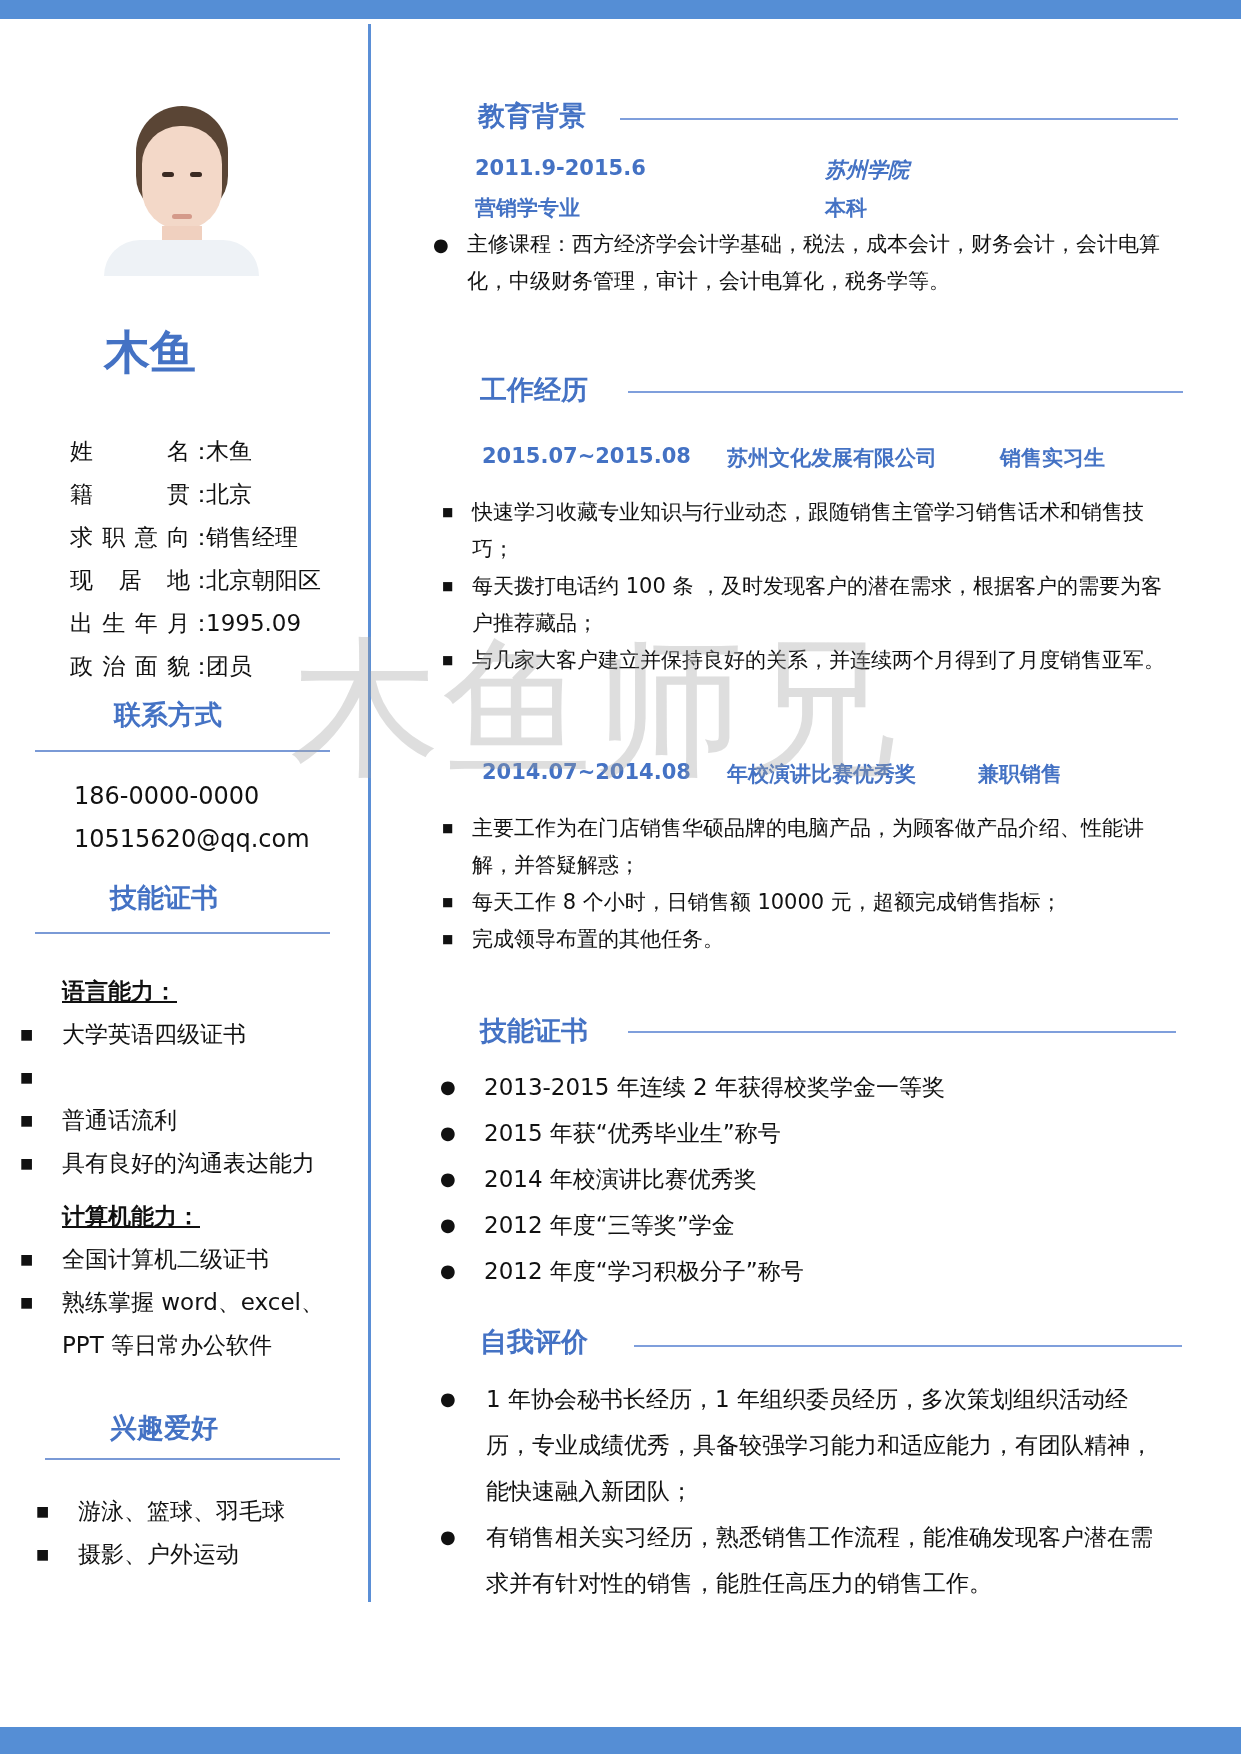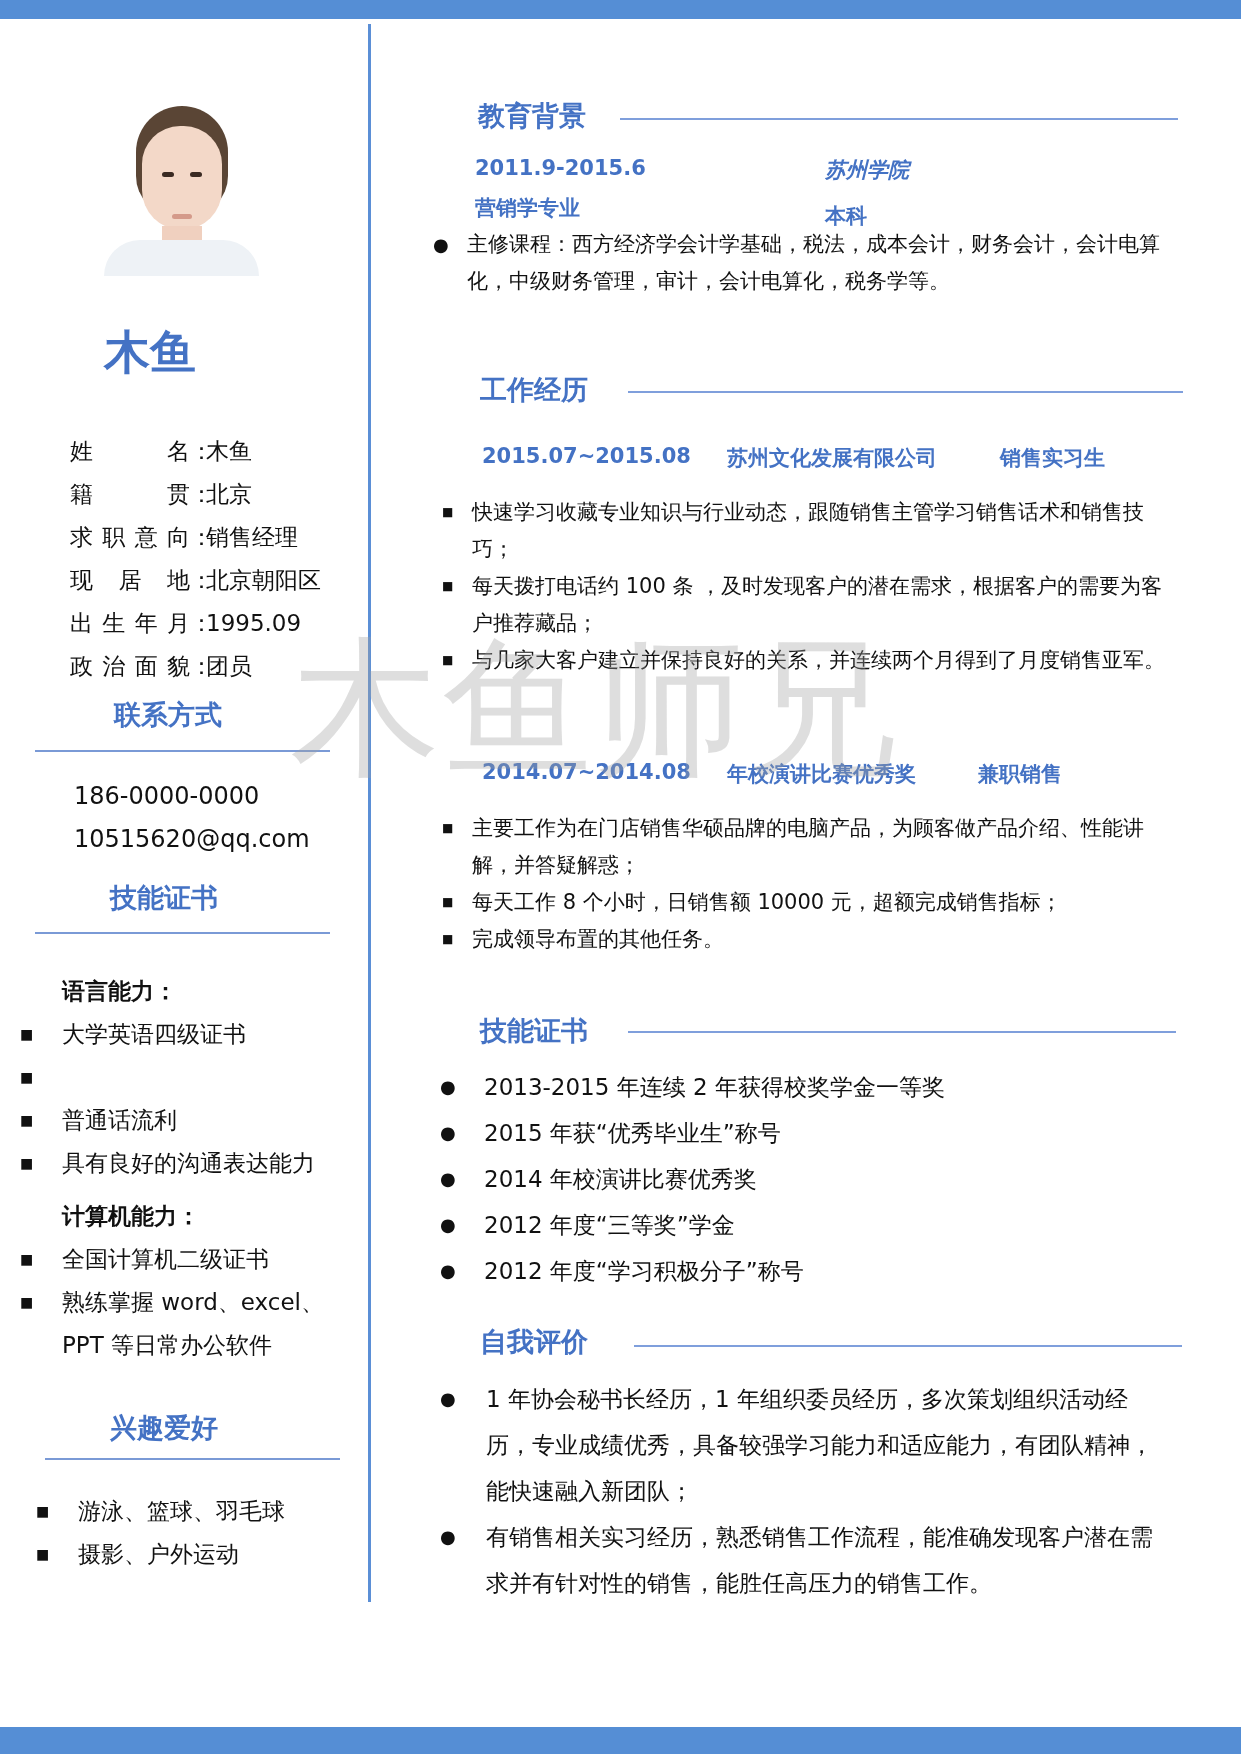--- a/index.html
+++ b/index.html
@@ -35,21 +35,21 @@
     .info .row { display: flex; }
     .info .k { width: 120px; display: flex; justify-content: space-between; }
     .info .colon { width: 16px; }
 
     .side-title { position: absolute; font-size: 27px; font-weight: bold; color: #4472c4; }
     .side-rule { position: absolute; height: 2px; background: #7a9ad6; }
 
     .contact { position: absolute; left: 74px; top: 775px; font-size: 24px; line-height: 43px; }
 
     .side-list { position: absolute; left: 20px; font-size: 23px; line-height: 43px; }
-    .side-list .sub { font-weight: bold; padding-left: 42px; }
+    .side-list .sub { font-weight: bold; padding-left: 42px; text-decoration: underline; }
     .side-list .li { display: flex; }
     .side-list .li .b { width: 42px; font-size: 14px; }
     .side-list .li .t { flex: 1; }
 
     .sec-title { position: absolute; font-size: 27px; font-weight: bold; color: #4472c4; }
     .sec-rule { position: absolute; height: 2px; background: #7f9fdc; }
 
     .blue-b { position: absolute; font-size: 21px; font-weight: bold; color: #4472c4; white-space: nowrap; }
 
     .plist { position: absolute; font-size: 21px; line-height: 37px; }
@@ -192,21 +192,21 @@
       <span class="b">■</span>
       <span class="t">摄影、户外运动</span>
     </div>
 </div>
 
 <div class="sec-title" style="left:478px; top:98px;">教育背景</div>
 <div class="sec-rule" style="left:620px; top:118px; width:558px;"></div>
 <div class="blue-b" style="left:475px; top:156px;">2011.9-2015.6</div>
 <div class="blue-b" style="left:825px; top:156px;font-style:italic;">苏州学院</div>
 <div class="blue-b" style="left:475px; top:194px;">营销学专业</div>
-<div class="blue-b" style="left:825px; top:194px;margin-top:8px;">本科</div>
+<div class="blue-b" style="left:825px; top:194px;">本科</div>
 <div class="plist" style="left:425px; top:226px; width:740px;">
   <div class="li">
       <span class="b dot">●</span>
       <span class="t">主修课程：西方经济学会计学基础，税法，成本会计，财务会计，会计电算化，中级财务管理，审计，会计电算化，税务学等。</span>
     </div>
 </div>
 
 <div class="sec-title" style="left:480px; top:372px;">工作经历</div>
 <div class="sec-rule" style="left:628px; top:391px; width:555px;"></div>
 

